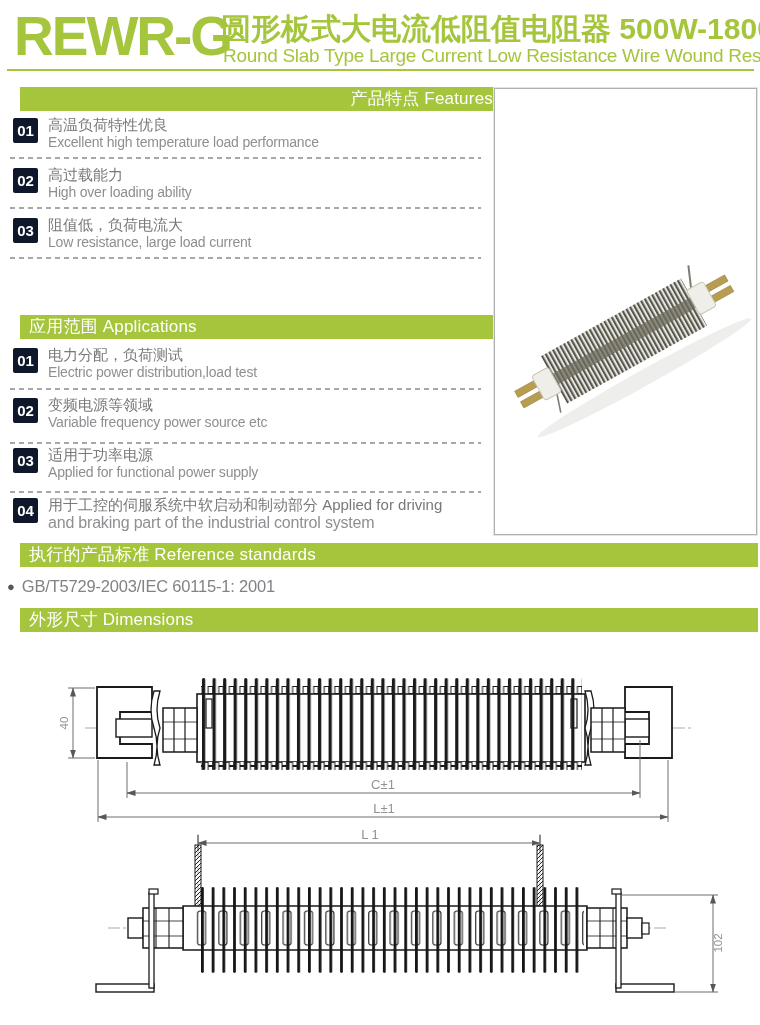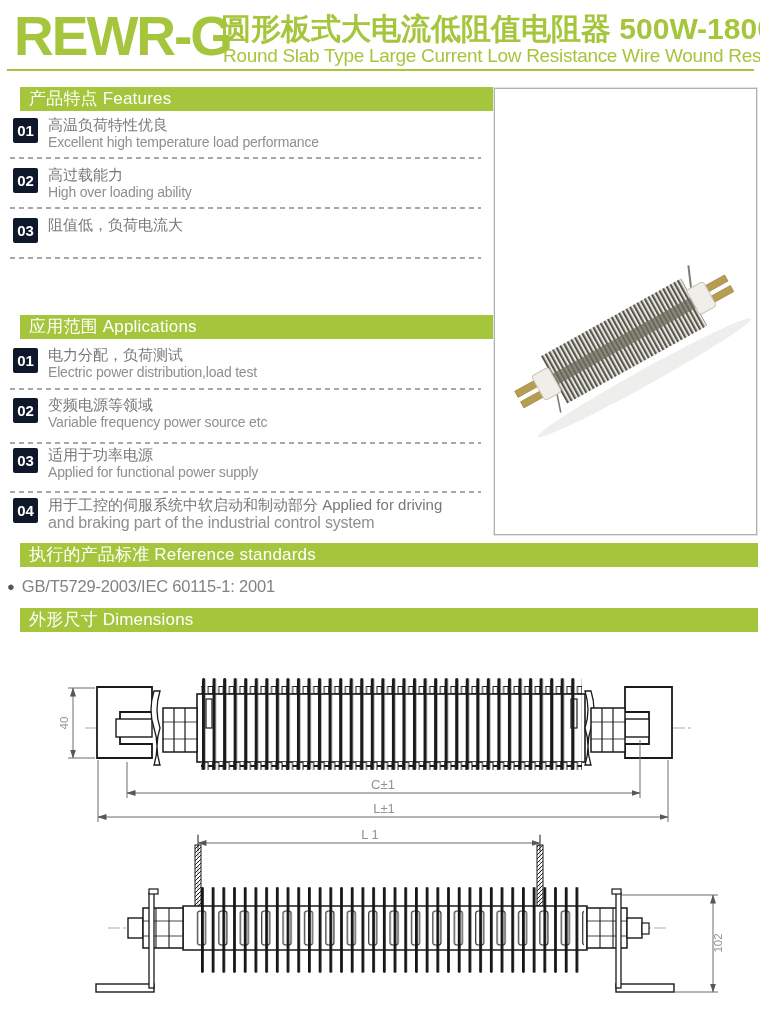--- a/index.html
+++ b/index.html
@@ -43,21 +43,21 @@
 </head>
 <body>
 
 <div class="page">
 
   <div class="hdr-model">REWR-G</div>
   <div class="hdr-zh">圆形板式大电流低阻值电阻器 500W-1800</div>
   <div class="hdr-en">Round Slab Type Large Current Low Resistance Wire Wound Resis</div>
   <div class="hdr-rule"></div>
 
-  <div class="bar narrow" style="top:87px;">产品特点 Features</div>
+  <div class="bar narrow" style="top:87px;text-align:right;">产品特点 Features</div>
 
   <div class="item" style="top:116px;">
     <div class="badge">01</div>
     <div class="itxt">
       <div class="zh">高温负荷特性优良</div>
       <div class="en">Excellent high temperature load performance</div>
     </div>
   </div>
   <div class="dash" style="top:157px;"></div>
 
@@ -67,20 +67,21 @@
       <div class="zh">高过载能力</div>
       <div class="en">High over loading ability</div>
     </div>
   </div>
   <div class="dash" style="top:207px;"></div>
 
   <div class="item" style="top:216px;">
     <div class="badge">03</div>
     <div class="itxt">
       <div class="zh">阻值低，负荷电流大</div>
+      <div class="en">Low resistance, large load current</div>
     </div>
   </div>
   <div class="dash" style="top:257px;"></div>
 
   <div class="bar narrow" style="top:315px;">应用范围 Applications</div>
 
   <div class="item" style="top:346px;">
     <div class="badge">01</div>
     <div class="itxt">
       <div class="zh">电力分配，负荷测试</div>

